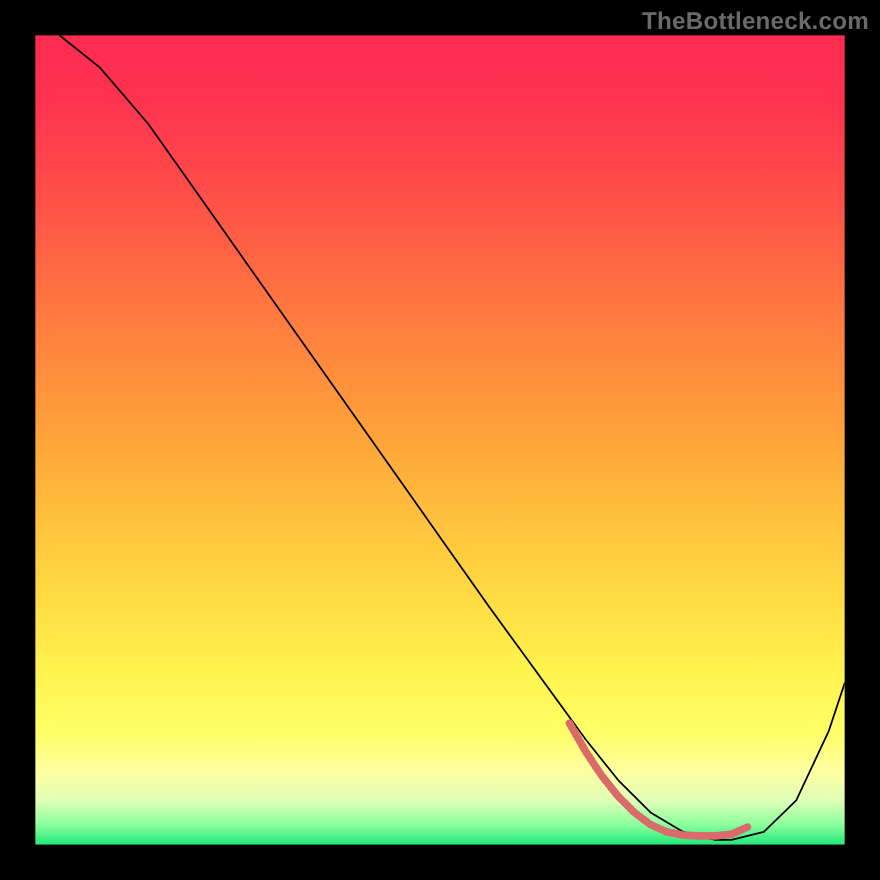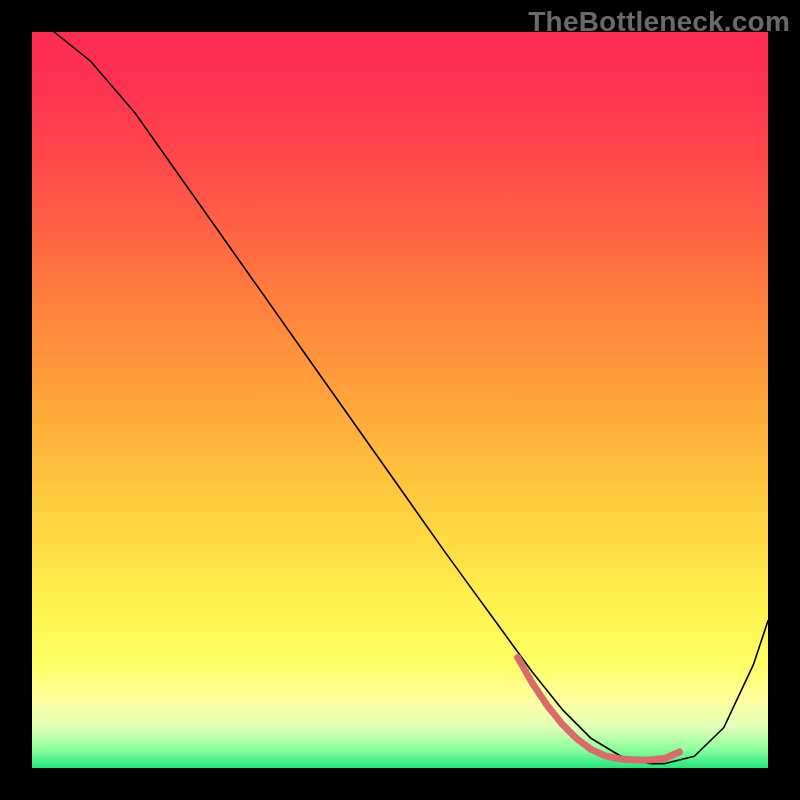--- a/index.html
+++ b/index.html
@@ -30,21 +30,21 @@
   }
   .curve-svg {
     position: absolute;
     inset: 0;
   }
   .watermark {
     position: absolute;
     top: 6px;
     right: 10px;
     color: #6a6a6a;
-    font-size: 28px;
+    font-size: 22px;
     font-weight: 600;
     letter-spacing: 0.2px;
     user-select: none;
   }
 </style>
 </head>
 <body>
 
 <div class="stage">
 

